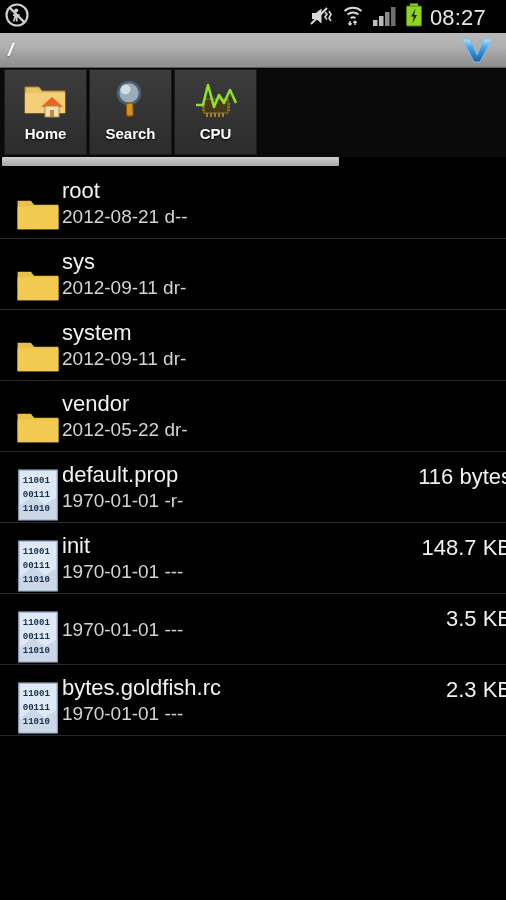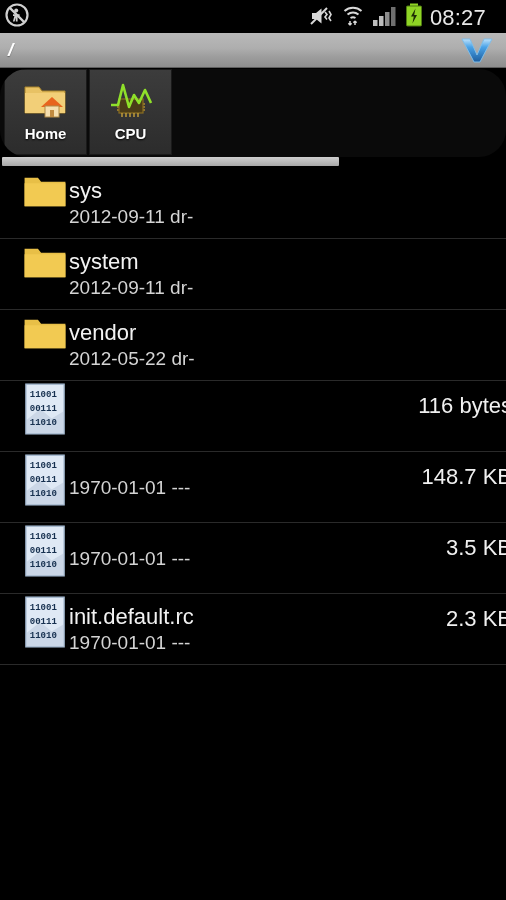--- a/index.html
+++ b/index.html
@@ -40,21 +40,20 @@
     padding-left: 8px; text-shadow: 0 1px 1px rgba(0,0,0,.35);
   }
   .title-logo { margin-left: auto; padding-right: 12px; display: flex; align-items: center; }
 
   
   .toolbar {
     position: absolute; left: 0; top: 69px; width: 506px; height: 88px;
     background: #0a0a0a;
     display: flex; align-items: flex-start; gap: 2px;
     overflow: hidden;
-    border-radius: 27px;
   }
   .tb-btn {
     width: 83px; height: 86px; flex: 0 0 83px;
     background: linear-gradient(to bottom, #3c3c3c 0%, #343434 50%, #2c2c2c 100%);
     border: 1px solid #1a1a1a;
     display: flex; flex-direction: column; align-items: center; justify-content: flex-start;
     padding-top: 6px;
   }
   .tb-btn:first-child { margin-left: 4px; }
   .tb-icon { width: 52px; height: 46px; display: flex; align-items: center; justify-content: center; }
@@ -89,23 +88,22 @@
     position: absolute; left: 0; top: 168px; width: 506px; height: 732px;
     background: #000; overflow: hidden;
   }
   .row {
     position: relative; height: 71px; width: 506px;
     border-bottom: 1px solid #2a2a2a;
     display: flex; align-items: center;
   }
   .row-icon {
     width: 60px; flex: 0 0 60px; height: 71px;
-    display: flex; align-items: flex-start; justify-content: flex-start;
+    display: flex; align-items: flex-end; justify-content: flex-start;
     padding-left: 16px;
-    margin-left: 7px;
   }
   .row-text { flex: 1 1 auto; min-width: 0; padding-left: 2px; }
   .row-name {
     color: #f2f2f2; font-size: 22px; line-height: 27px;
     white-space: nowrap; overflow: visible;
   }
   .row-meta {
     color: #d4d4d4; font-size: 19px; line-height: 24px; margin-top: 1px;
     white-space: nowrap;
   }
@@ -195,20 +193,30 @@
           <rect x="24" y="29" width="14" height="11" fill="#f5dfb0" stroke="#b08a46" stroke-width="1"></rect>
           <rect x="29" y="33" width="4" height="7" fill="#c08a40"></rect>
         </svg>
       </span>
       <span class="tb-label">Home</span>
     </div>
 
 
 
 
+    <div class="tb-btn">
+      <span class="tb-icon">
+        <svg width="50" height="44" viewBox="0 0 50 44">
+          <circle cx="23" cy="16" r="11" fill="#bcd3e6" fill-opacity="0.75" stroke="#4a5f72" stroke-width="2.6"></circle>
+          <circle cx="19.5" cy="12.5" r="5" fill="#e8f2fa" fill-opacity="0.7"></circle>
+          <rect x="20.5" y="26" width="6.5" height="13" rx="1.6" fill="#d8901c" stroke="#8a560c" stroke-width="1.2" transform="rotate(-2 24 32)"></rect>
+        </svg>
+      </span>
+      <span class="tb-label">Search</span>
+    </div>
 
     <div class="tb-btn">
       <span class="tb-icon">
         <svg width="50" height="44" viewBox="0 0 50 44">
           <path d="M13 27 L11 27 M13 30 L11 30 M13 33 L11 33 M37 27 L39 27 M37 30 L39 30 M37 33 L39 33" stroke="#b08a2c" stroke-width="1.6"></path>
           <rect x="13" y="22" width="24" height="14" fill="#4a3b18" stroke="#8a6e22" stroke-width="1.2"></rect>
           <g stroke="#c9a33a" stroke-width="1.4">
             <line x1="16" y1="36" x2="16" y2="40"></line>
               <line x1="20" y1="36" x2="20" y2="40"></line>
             <line x1="24" y1="36" x2="24" y2="40"></line>
@@ -231,20 +239,33 @@
 
   <div class="filelist" id="filelist">
       <div class="row">
         <div class="row-icon">
           <svg width="56" height="48" viewBox="0 0 56 48">
   <path d="M2 6 L19 6 L23 11 L54 11 L54 42 L2 42 Z" fill="#e8bf47"></path>
   <path d="M2 13 L54 13 L54 42 L2 42 Z" fill="#f2ca52"></path>
 </svg>
         </div>
         <div class="row-text">
+          <div class="row-name">root</div>
+          <div class="row-meta">2012-08-21 d--</div>
+        </div>
+        <div class="row-size"></div>
+      </div>
+      <div class="row">
+        <div class="row-icon">
+          <svg width="56" height="48" viewBox="0 0 56 48">
+  <path d="M2 6 L19 6 L23 11 L54 11 L54 42 L2 42 Z" fill="#e8bf47"></path>
+  <path d="M2 13 L54 13 L54 42 L2 42 Z" fill="#f2ca52"></path>
+</svg>
+        </div>
+        <div class="row-text">
           <div class="row-name">sys</div>
           <div class="row-meta">2012-09-11 dr-</div>
         </div>
         <div class="row-size"></div>
       </div>
       <div class="row">
         <div class="row-icon">
           <svg width="56" height="48" viewBox="0 0 56 48">
   <path d="M2 6 L19 6 L23 11 L54 11 L54 42 L2 42 Z" fill="#e8bf47"></path>
   <path d="M2 13 L54 13 L54 42 L2 42 Z" fill="#f2ca52"></path>
@@ -275,36 +296,39 @@
   <rect x="3" y="2" width="40" height="52" fill="#dfe9f5" stroke="#9fb4cc" stroke-width="1.4"></rect>
   <path d="M3 40 L18 28 L30 38 L43 30 L43 54 L3 54 Z" fill="#b9c9da" fill-opacity="0.55"></path>
   <g fill="#16304f" font-family="'Liberation Mono', monospace" font-size="9.5" font-weight="bold">
     <text x="7" y="15">11001</text>
     <text x="7" y="30">00111</text>
     <text x="7" y="45">11010</text>
   </g>
 </svg>
         </div>
         <div class="row-text">
+          <div class="row-name">default.prop</div>
+          <div class="row-meta">1970-01-01 -r-</div>
         </div>
         <div class="row-size">116 bytes</div>
       </div>
       <div class="row">
         <div class="row-icon">
           <svg width="46" height="56" viewBox="0 0 46 56">
   <rect x="3" y="2" width="40" height="52" fill="#dfe9f5" stroke="#9fb4cc" stroke-width="1.4"></rect>
   <path d="M3 40 L18 28 L30 38 L43 30 L43 54 L3 54 Z" fill="#b9c9da" fill-opacity="0.55"></path>
   <g fill="#16304f" font-family="'Liberation Mono', monospace" font-size="9.5" font-weight="bold">
     <text x="7" y="15">11001</text>
     <text x="7" y="30">00111</text>
     <text x="7" y="45">11010</text>
   </g>
 </svg>
         </div>
         <div class="row-text">
+          <div class="row-name">init</div>
           <div class="row-meta">1970-01-01 ---</div>
         </div>
         <div class="row-size">148.7 KB</div>
       </div>
       <div class="row">
         <div class="row-icon">
           <svg width="46" height="56" viewBox="0 0 46 56">
   <rect x="3" y="2" width="40" height="52" fill="#dfe9f5" stroke="#9fb4cc" stroke-width="1.4"></rect>
   <path d="M3 40 L18 28 L30 38 L43 30 L43 54 L3 54 Z" fill="#b9c9da" fill-opacity="0.55"></path>
   <g fill="#16304f" font-family="'Liberation Mono', monospace" font-size="9.5" font-weight="bold">
@@ -325,20 +349,20 @@
   <rect x="3" y="2" width="40" height="52" fill="#dfe9f5" stroke="#9fb4cc" stroke-width="1.4"></rect>
   <path d="M3 40 L18 28 L30 38 L43 30 L43 54 L3 54 Z" fill="#b9c9da" fill-opacity="0.55"></path>
   <g fill="#16304f" font-family="'Liberation Mono', monospace" font-size="9.5" font-weight="bold">
     <text x="7" y="15">11001</text>
     <text x="7" y="30">00111</text>
     <text x="7" y="45">11010</text>
   </g>
 </svg>
         </div>
         <div class="row-text">
-          <div class="row-name">init.default.rc</div>
+          <div class="row-name">bytes.goldfish.rc</div>
           <div class="row-meta">1970-01-01 ---</div>
         </div>
         <div class="row-size">2.3 KB</div>
       </div>
     </div>
 
 </div>
 
 </body></html>

